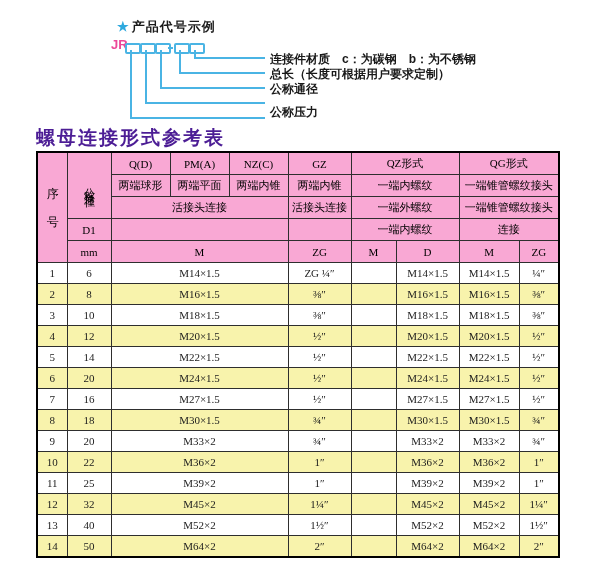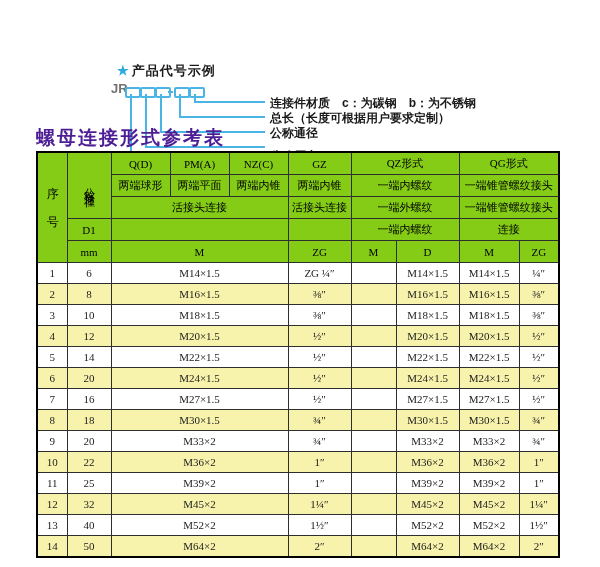--- a/index.html
+++ b/index.html
@@ -1,24 +1,24 @@
 <!DOCTYPE html>
 <html><head>
 <meta charset="utf-8">
 <style>
   html,body{margin:0;padding:0;background:#ffffff;}
   .page{position:relative;width:600px;height:567px;background:#ffffff;overflow:hidden;
         font-family:"Liberation Sans",sans-serif;color:#1a1a1a;}
 
   
-  .diagram{position:absolute;left:0;top:0;width:520px;height:128px;margin-top:44px;}
+  .diagram{position:absolute;left:0;top:0;width:520px;height:128px;}
   .star-line{position:absolute;left:117px;top:18px;font-size:13px;font-weight:bold;
              letter-spacing:1px;white-space:nowrap;}
   .star{color:#2fa9de;margin-right:2px;}
-  .jr{position:absolute;left:111px;top:37px;font-size:13px;font-weight:bold;color:#737373;}
+  .jr{position:absolute;left:111px;top:37px;font-size:13px;font-weight:bold;color:#ec4899;}
   .cbox{position:absolute;top:43px;width:12px;height:7px;border:2px solid #4ab4e4;
         border-radius:2px;background:#ffffff;}
   .cbox.b0{left:125px;} .cbox.b1{left:140px;} .cbox.b2{left:155px;}
   .cbox.b3{left:174px;} .cbox.b4{left:189px;}
   .cdash{position:absolute;left:168px;top:47px;width:5px;height:2px;background:#4ab4e4;}
   .vl,.hl{position:absolute;background:#4ab4e4;}
   .vl{width:2px;} .hl{height:2px;}
   .vl.v0{left:130px;top:50px;height:68px;}
   .vl.v1{left:145px;top:50px;height:53px;}
   .vl.v2{left:160px;top:50px;height:38px;}
@@ -36,21 +36,21 @@
   
   .tbl-title{position:absolute;left:36px;top:125px;margin:0;font-size:19px;font-weight:bold;
              letter-spacing:2px;font-family:"Liberation Serif",serif;color:#4c1d95;}
 
   
   table.ref{position:absolute;left:36px;top:151px;width:522px;border-collapse:collapse;
             table-layout:fixed;border:2px solid #000;
             font-family:"Liberation Serif",serif;}
   table.ref th, table.ref td{border:1px solid #2e2e2e;padding:0;text-align:center;
             vertical-align:middle;overflow:hidden;white-space:nowrap;}
-  table.ref thead th{background:#84cc16;font-weight:normal;font-size:11px;height:21px;
+  table.ref thead th{background:#f9a8d4;font-weight:normal;font-size:11px;height:21px;
             color:#000;}
   table.ref tbody td{height:20px;font-size:11px;color:#1c1c1c;background:#ffffff;}
   table.ref tbody tr.alt td{background:#f8f3ac;}
   .vtext{writing-mode:vertical-lr;text-orientation:upright;display:inline-block;
          font-size:12px;}
   .vtext.seq{letter-spacing:30px;}
   .vtext.dn{letter-spacing:3px;font-size:11px;}
 </style>
 </head>
 <body>

